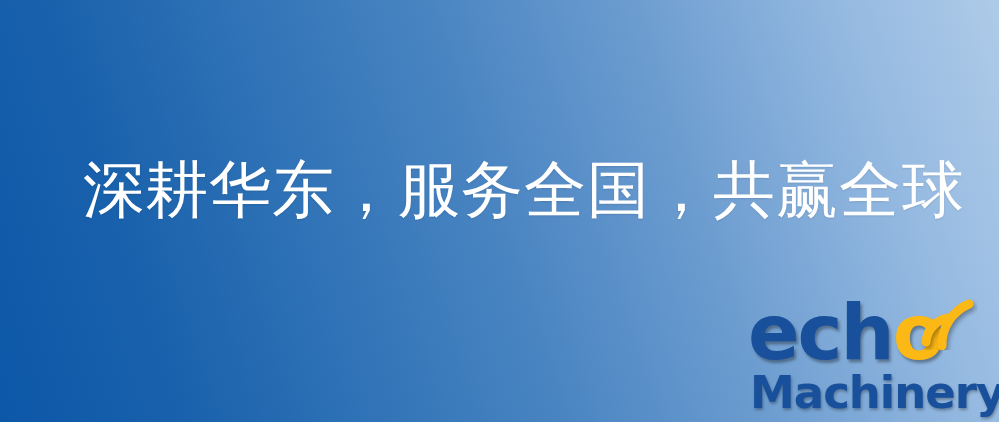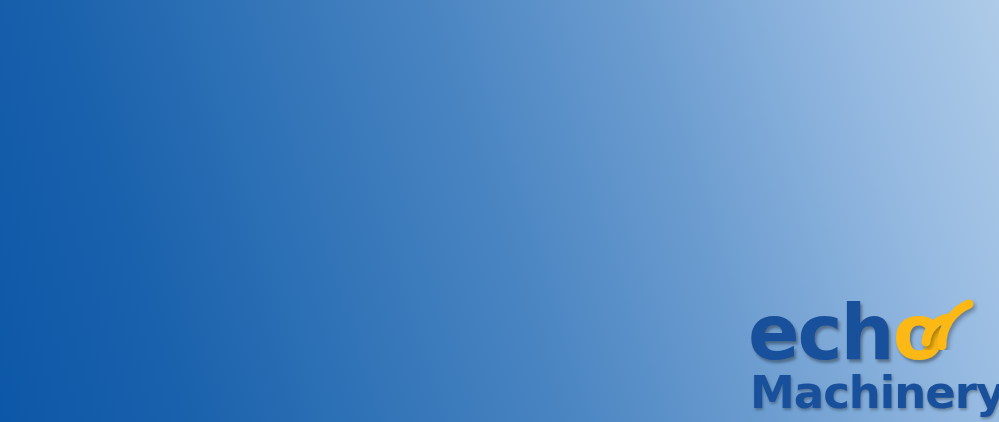--- a/index.html
+++ b/index.html
@@ -112,20 +112,21 @@
     text-shadow: 1px 2px 3px rgba(0,0,0,0.30);
     display: inline-block;
     vertical-align: baseline;
   }
 </style>
 </head>
 <body>
 
 <div id="banner">
 
+  <div id="headline">深耕华东，服务全国，共赢全球</div>
 
 
   <div id="logo">
 
     <div class="logo-row-echo">
       <span class="echo-text">ech</span><span class="echo-text echo-o">o</span>
 
       <span id="signal-arcs">
         <svg width="62" height="58" viewBox="0 0 62 58" xmlns="http://www.w3.org/2000/svg">
           <g fill="none" stroke="#fcb814" stroke-linecap="round" filter="drop-shadow(2px 3px 2px rgba(0,0,0,0.32))">

